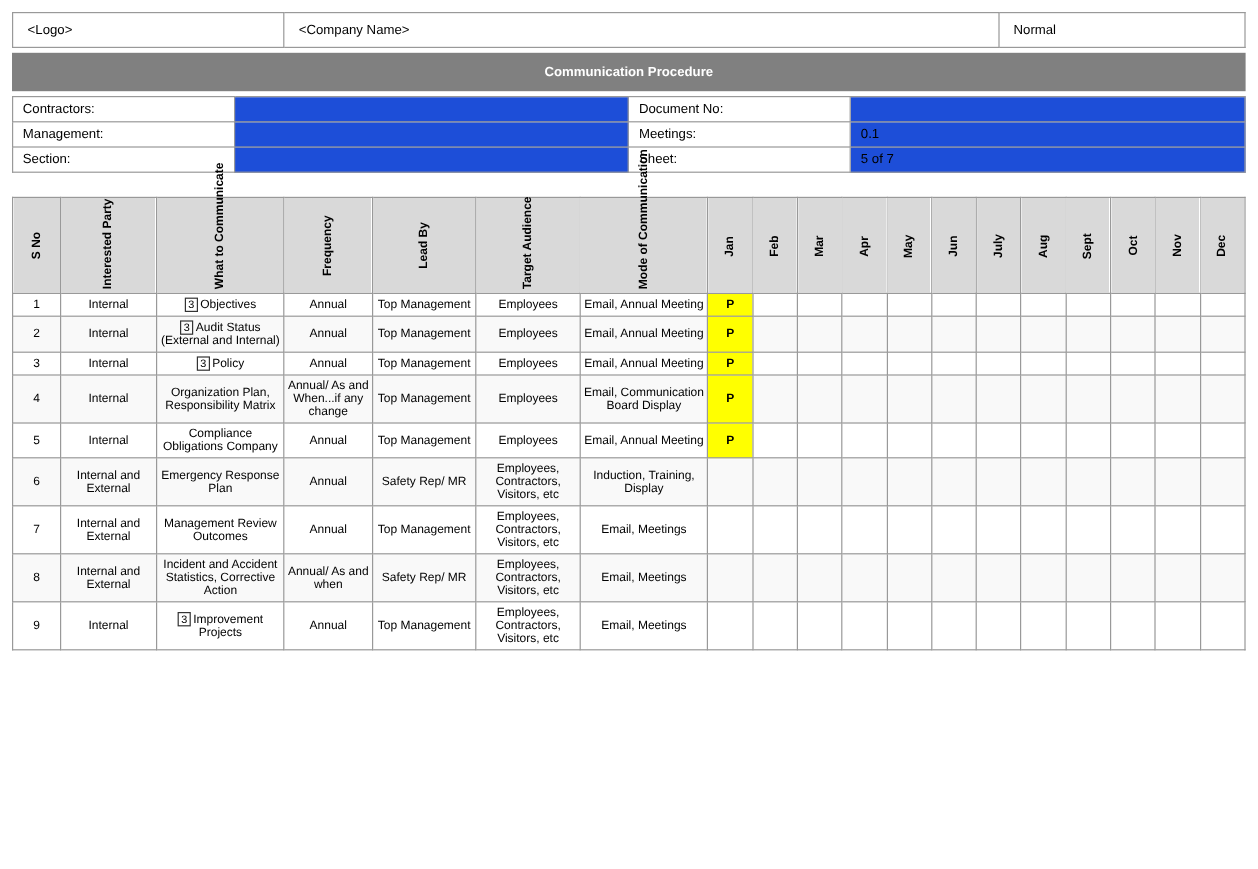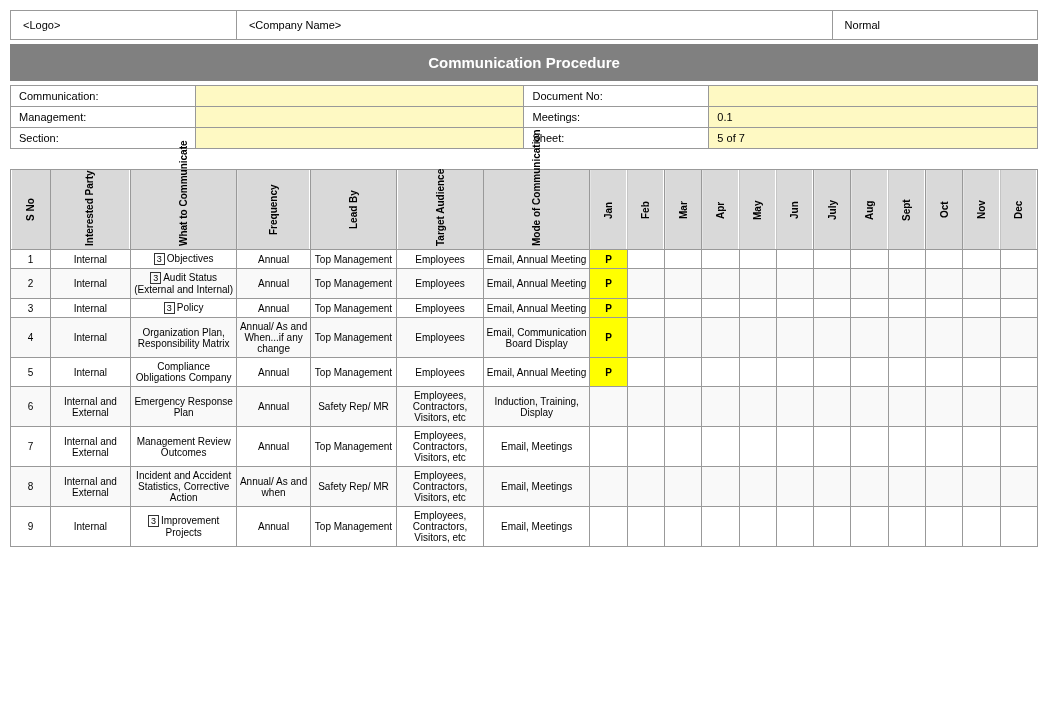--- a/index.html
+++ b/index.html
@@ -25,38 +25,38 @@
     }
     .header-logo { width: 22%; }
     .header-company { width: 58%; }
     .header-normal { width: 20%; }
 
     
     .title-bar {
       background: #808080;
       color: #fff;
       font-weight: bold;
-      font-size: 15px;
+      font-size: 11px;
       text-align: center;
       padding: 10px;
       margin-bottom: 4px;
     }
 
     
     .info-table {
       width: 100%;
       border-collapse: collapse;
       margin-bottom: 20px;
     }
     .info-table td {
       border: 1px solid #999;
       padding: 4px 8px;
     }
     .info-label { width: 18%; font-weight: normal; background: #fff; }
-    .info-value { width: 32%; background: #fef9c3; }
+    .info-value { width: 32%; background: #1d4ed8; }
 
     
     .main-table {
       width: 100%;
       border-collapse: collapse;
       font-size: 10px;
     }
     .main-table th, .main-table td {
       border: 1px solid #999;
       text-align: center;
@@ -100,21 +100,21 @@
       <td class="header-normal">Normal</td>
     </tr>
   </tbody>
     </table>
 
   <div class="title-bar">Communication Procedure</div>
 
   <table class="info-table">
     <tbody>
         <tr>
-      <td class="info-label">Communication:</td>
+      <td class="info-label">Contractors:</td>
       <td class="info-value"></td>
       <td class="info-label">Document No:</td>
       <td class="info-value"></td>
     </tr>
     <tr>
       <td class="info-label">Management:</td>
       <td class="info-value"></td>
       <td class="info-label">Meetings:</td>
       <td class="info-value">0.1</td>
     </tr>

